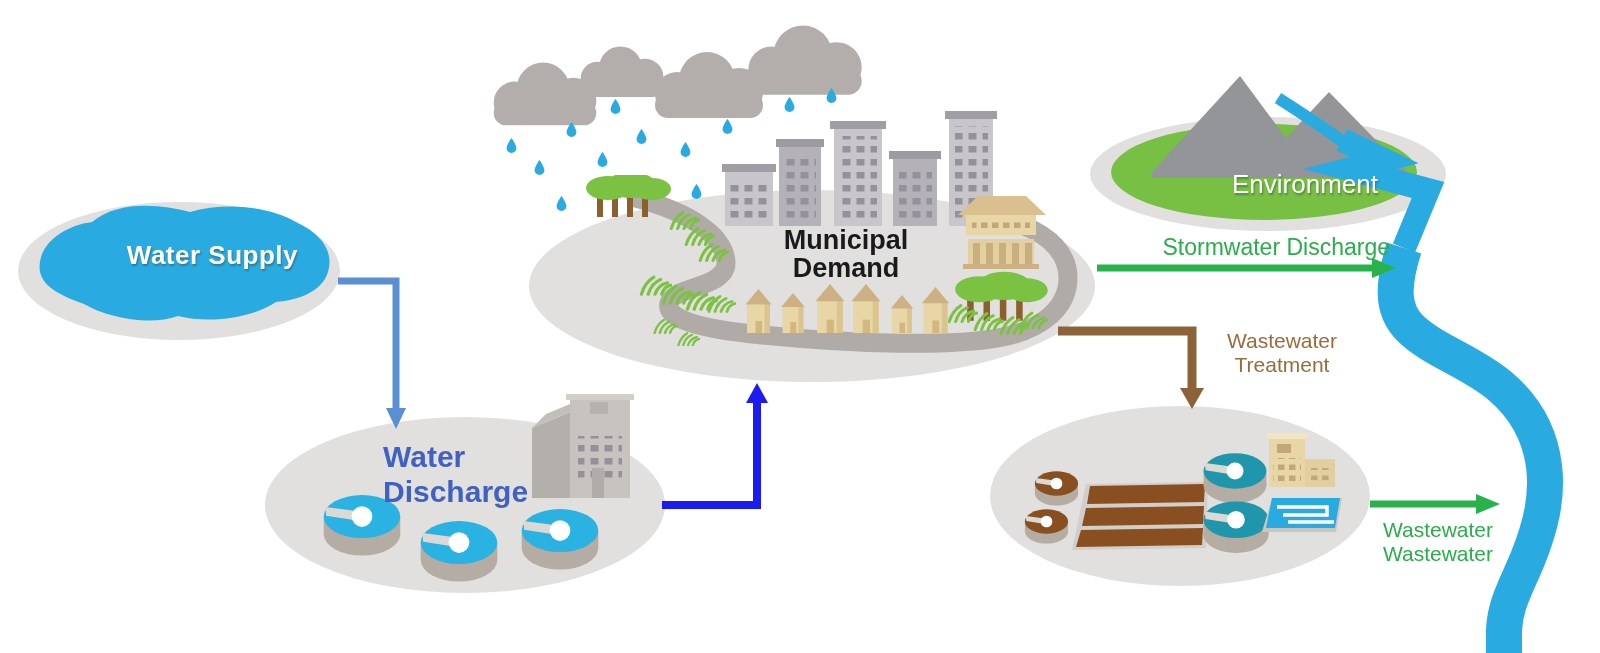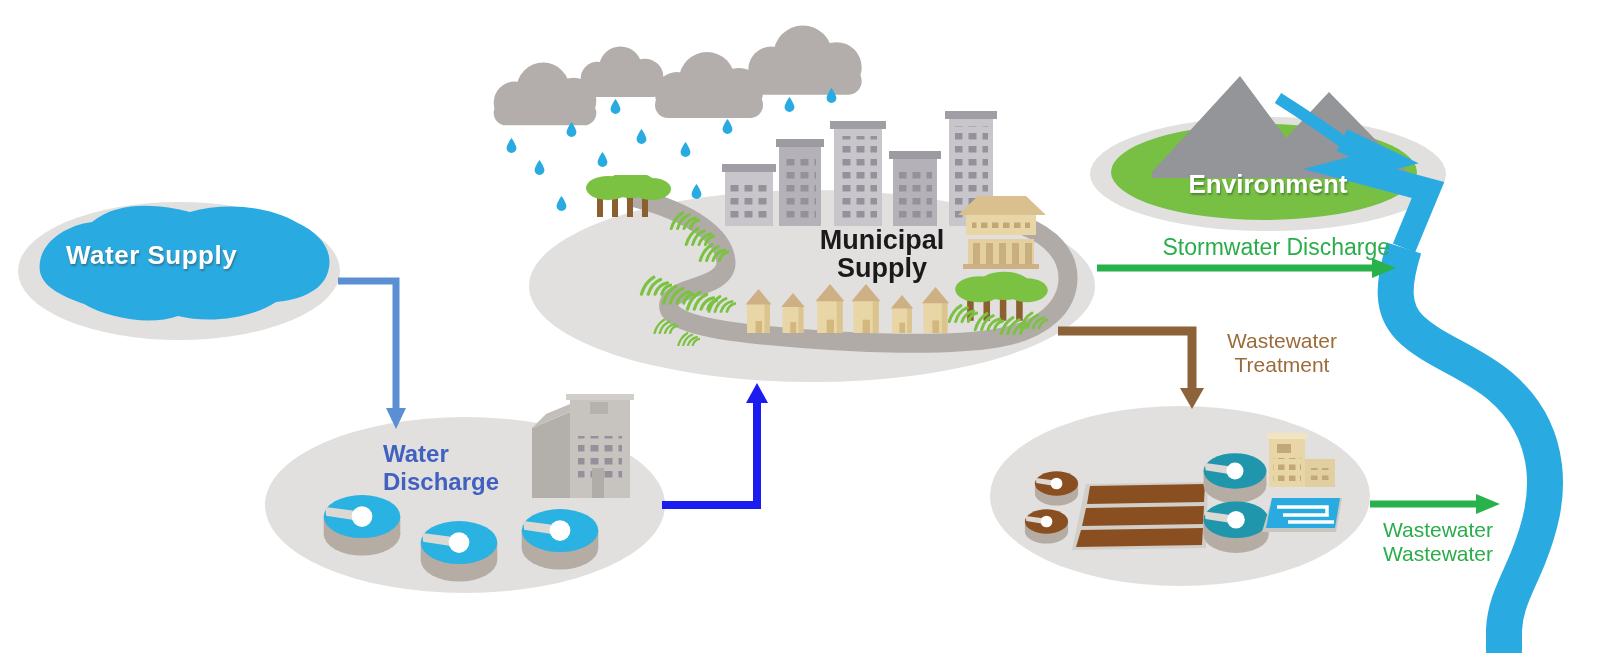--- a/index.html
+++ b/index.html
@@ -21,26 +21,26 @@
     --f-stormwater-discharge:#28b24c; --f-wastewater-generation:#8c6239;
     --f-wastewater-discharge:#28b24c;
   }
   .platform{fill:var(--c-platform-gray);}
   .water-fill{fill:var(--c-water);}
   .river{stroke:var(--c-water);fill:none;}
   .cloud{fill:var(--c-cloud-gray);}
   .road{stroke:var(--c-road-gray);fill:none;stroke-linecap:round;}
   
   .lbl{position:absolute;line-height:1.08;}
-  .lbl-supply{left:66px;top:241px;width:232px;text-align:left;font-size:26px;font-weight:bold;
+  .lbl-supply{left:66px;top:241px;width:232px;text-align:right;font-size:26px;font-weight:bold;
     color:var(--c-text-white);text-shadow:1px 2px 2px rgba(60,60,60,.45);letter-spacing:.5px;}
-  .lbl-treatment{left:383px;top:440px;font-size:24px;font-weight:bold;color:var(--c-text-blue);line-height:1.15;}
-  .lbl-municipal{left:768px;top:226px;width:228px;text-align:center;font-size:27px;font-weight:bold;
+  .lbl-treatment{left:383px;top:440px;font-size:30px;font-weight:bold;color:var(--c-text-blue);line-height:1.15;}
+  .lbl-municipal{left:732px;top:226px;width:228px;text-align:center;font-size:27px;font-weight:bold;
     color:var(--c-text-black);line-height:1.05;}
-  .lbl-environment{left:1158px;top:170px;width:220px;text-align:center;font-size:26px;font-weight:bold;
+  .lbl-environment{left:1158px;top:170px;width:220px;text-align:right;font-size:26px;font-weight:normal;
     color:var(--c-text-white);text-shadow:1px 2px 2px rgba(40,80,40,.5);}
   .lbl-storm{left:1122px;top:235px;width:268px;text-align:right;font-size:23px;color:var(--c-text-green);}
   .lbl-wwgen{left:1192px;top:329px;width:180px;text-align:center;font-size:21px;color:var(--c-text-brown);line-height:1.15;}
   .lbl-wwdis{left:1353px;top:518px;width:170px;text-align:center;font-size:21px;color:var(--c-text-green);line-height:1.15;}
 </style>
 </head>
 <body>
 
 <div class="stage">
 
@@ -276,21 +276,21 @@
 
 <div class="lbl lbl-supply">Water Supply</div>
 
 <div class="lbl lbl-treatment">
   <div>Water</div>
   <div>Discharge</div>
 </div>
 
 <div class="lbl lbl-municipal">
   <div>Municipal</div>
-  <div>Supply</div>
+  <div>Demand</div>
 </div>
 
 <div class="lbl lbl-environment">Environment</div>
 
 <div class="lbl lbl-storm">Stormwater Discharge</div>
 
 <div class="lbl lbl-wwgen">
   <div>Wastewater</div>
   <div>Treatment</div>
 </div>

